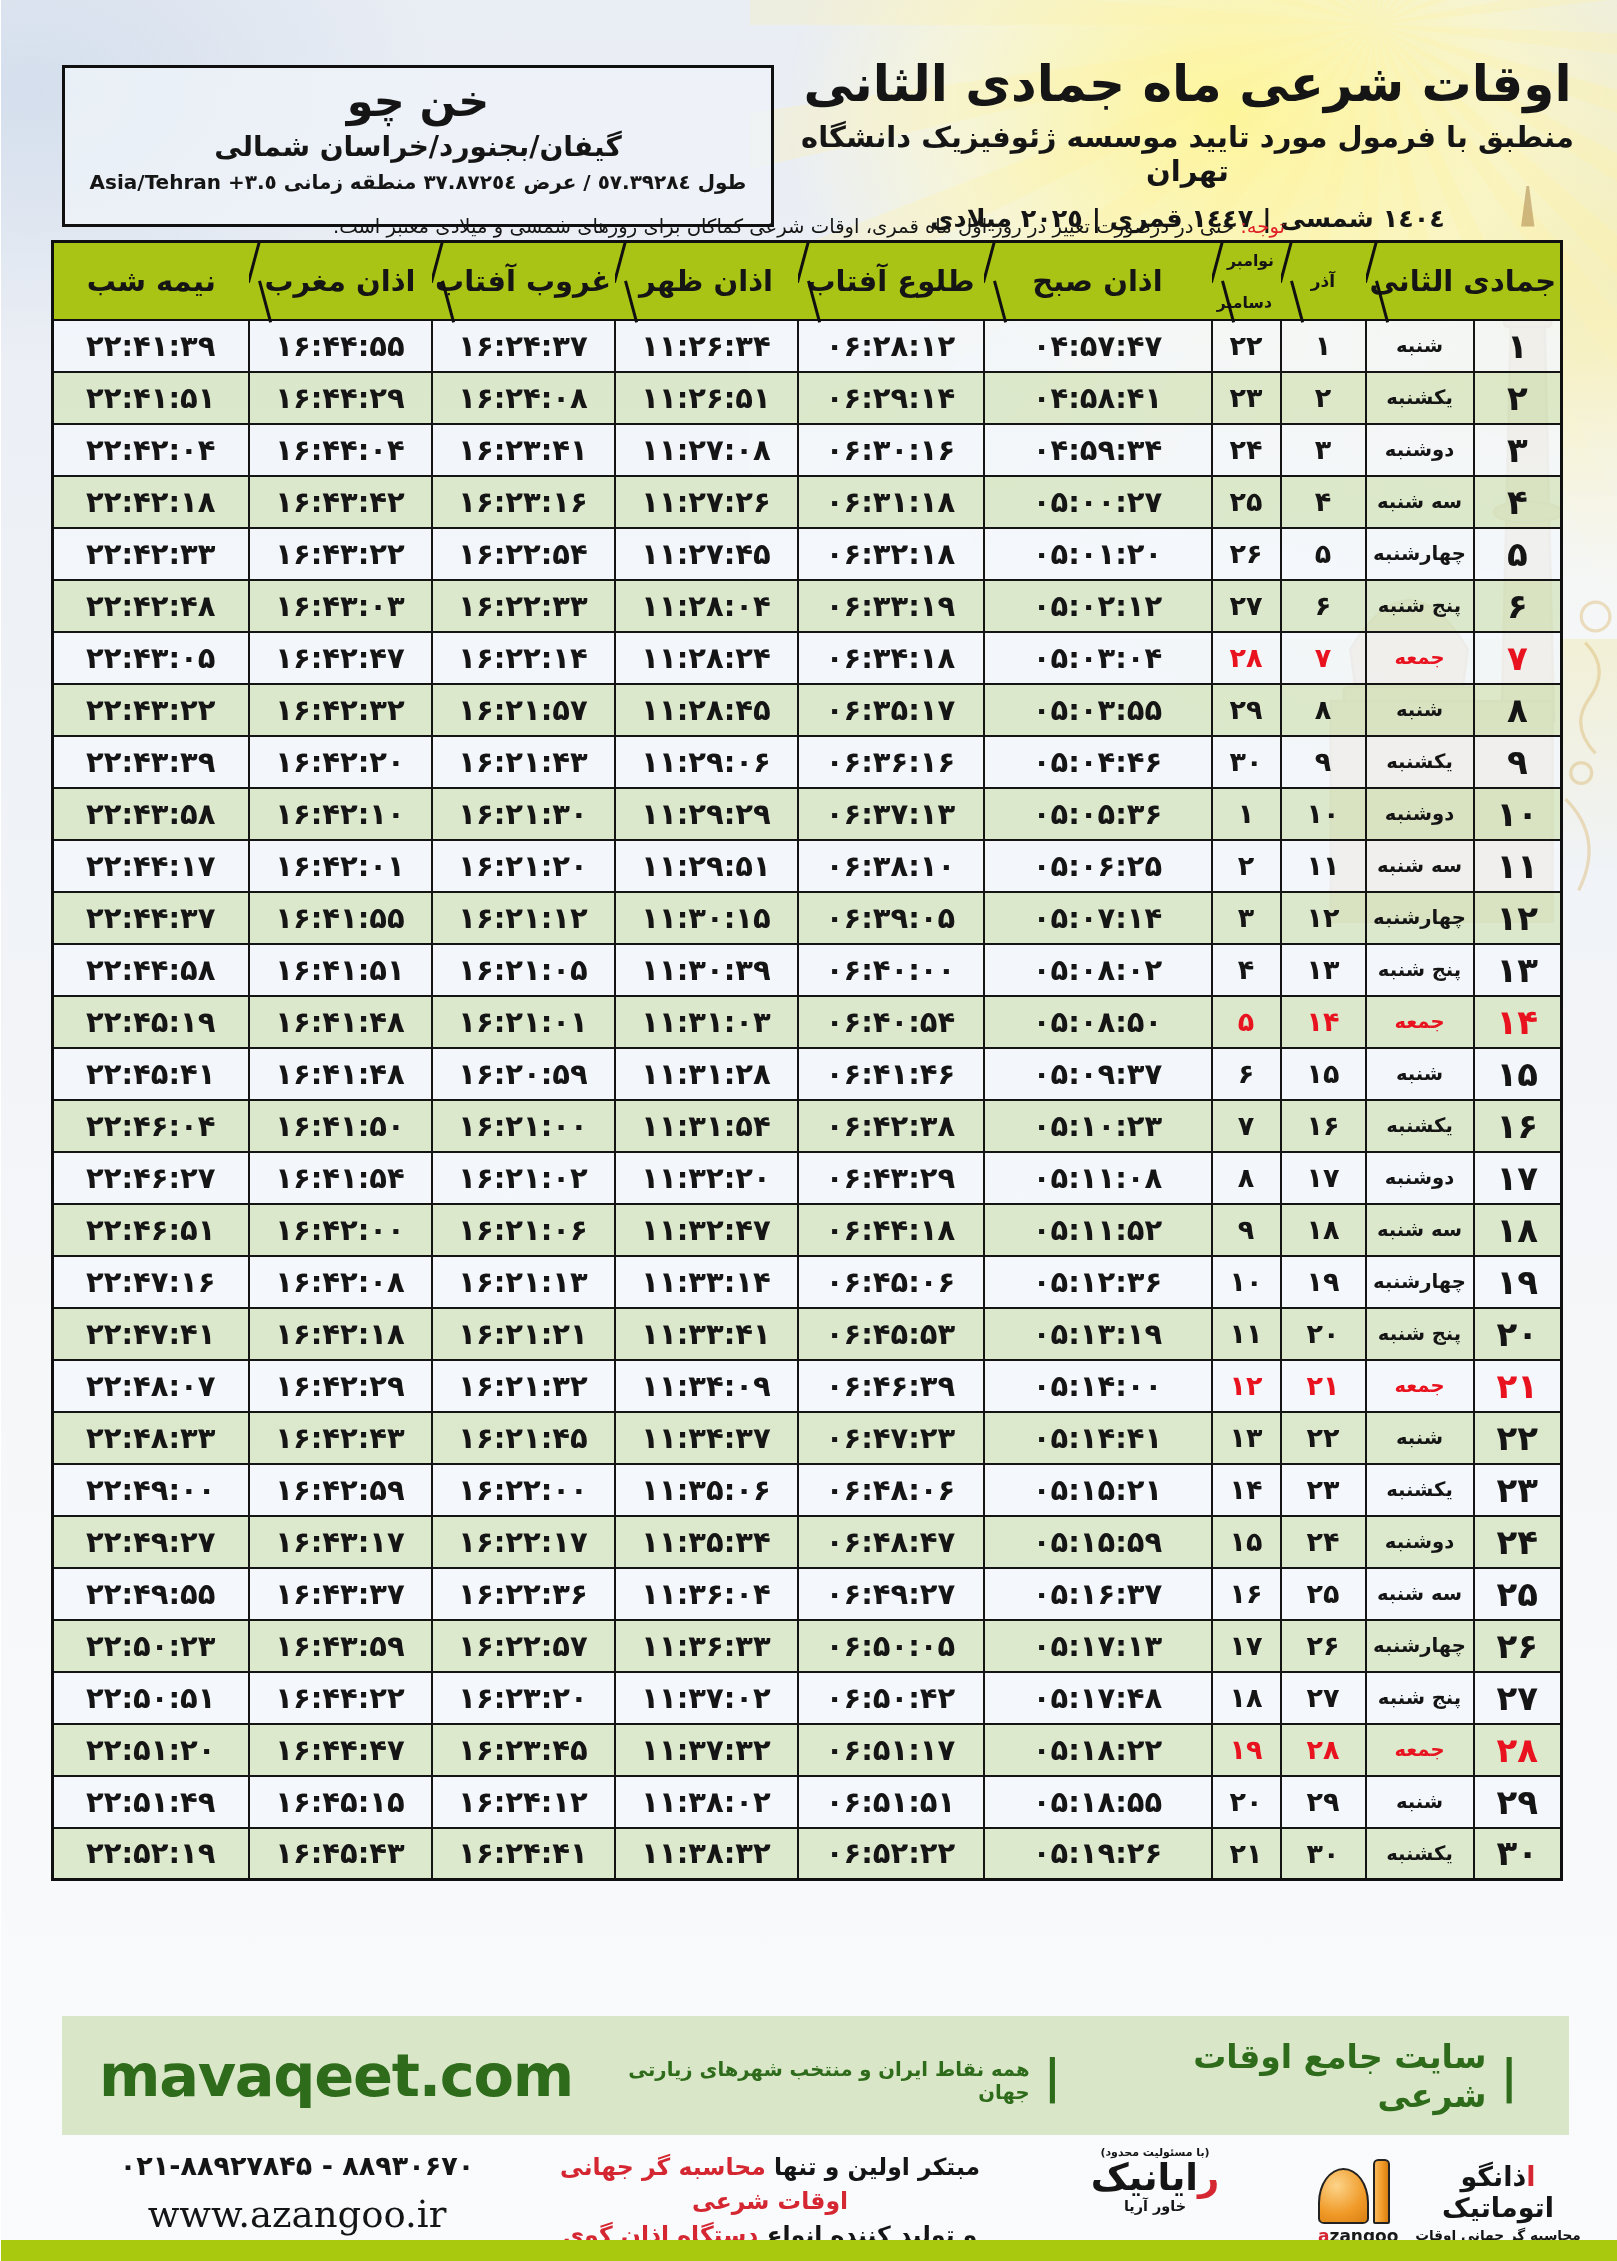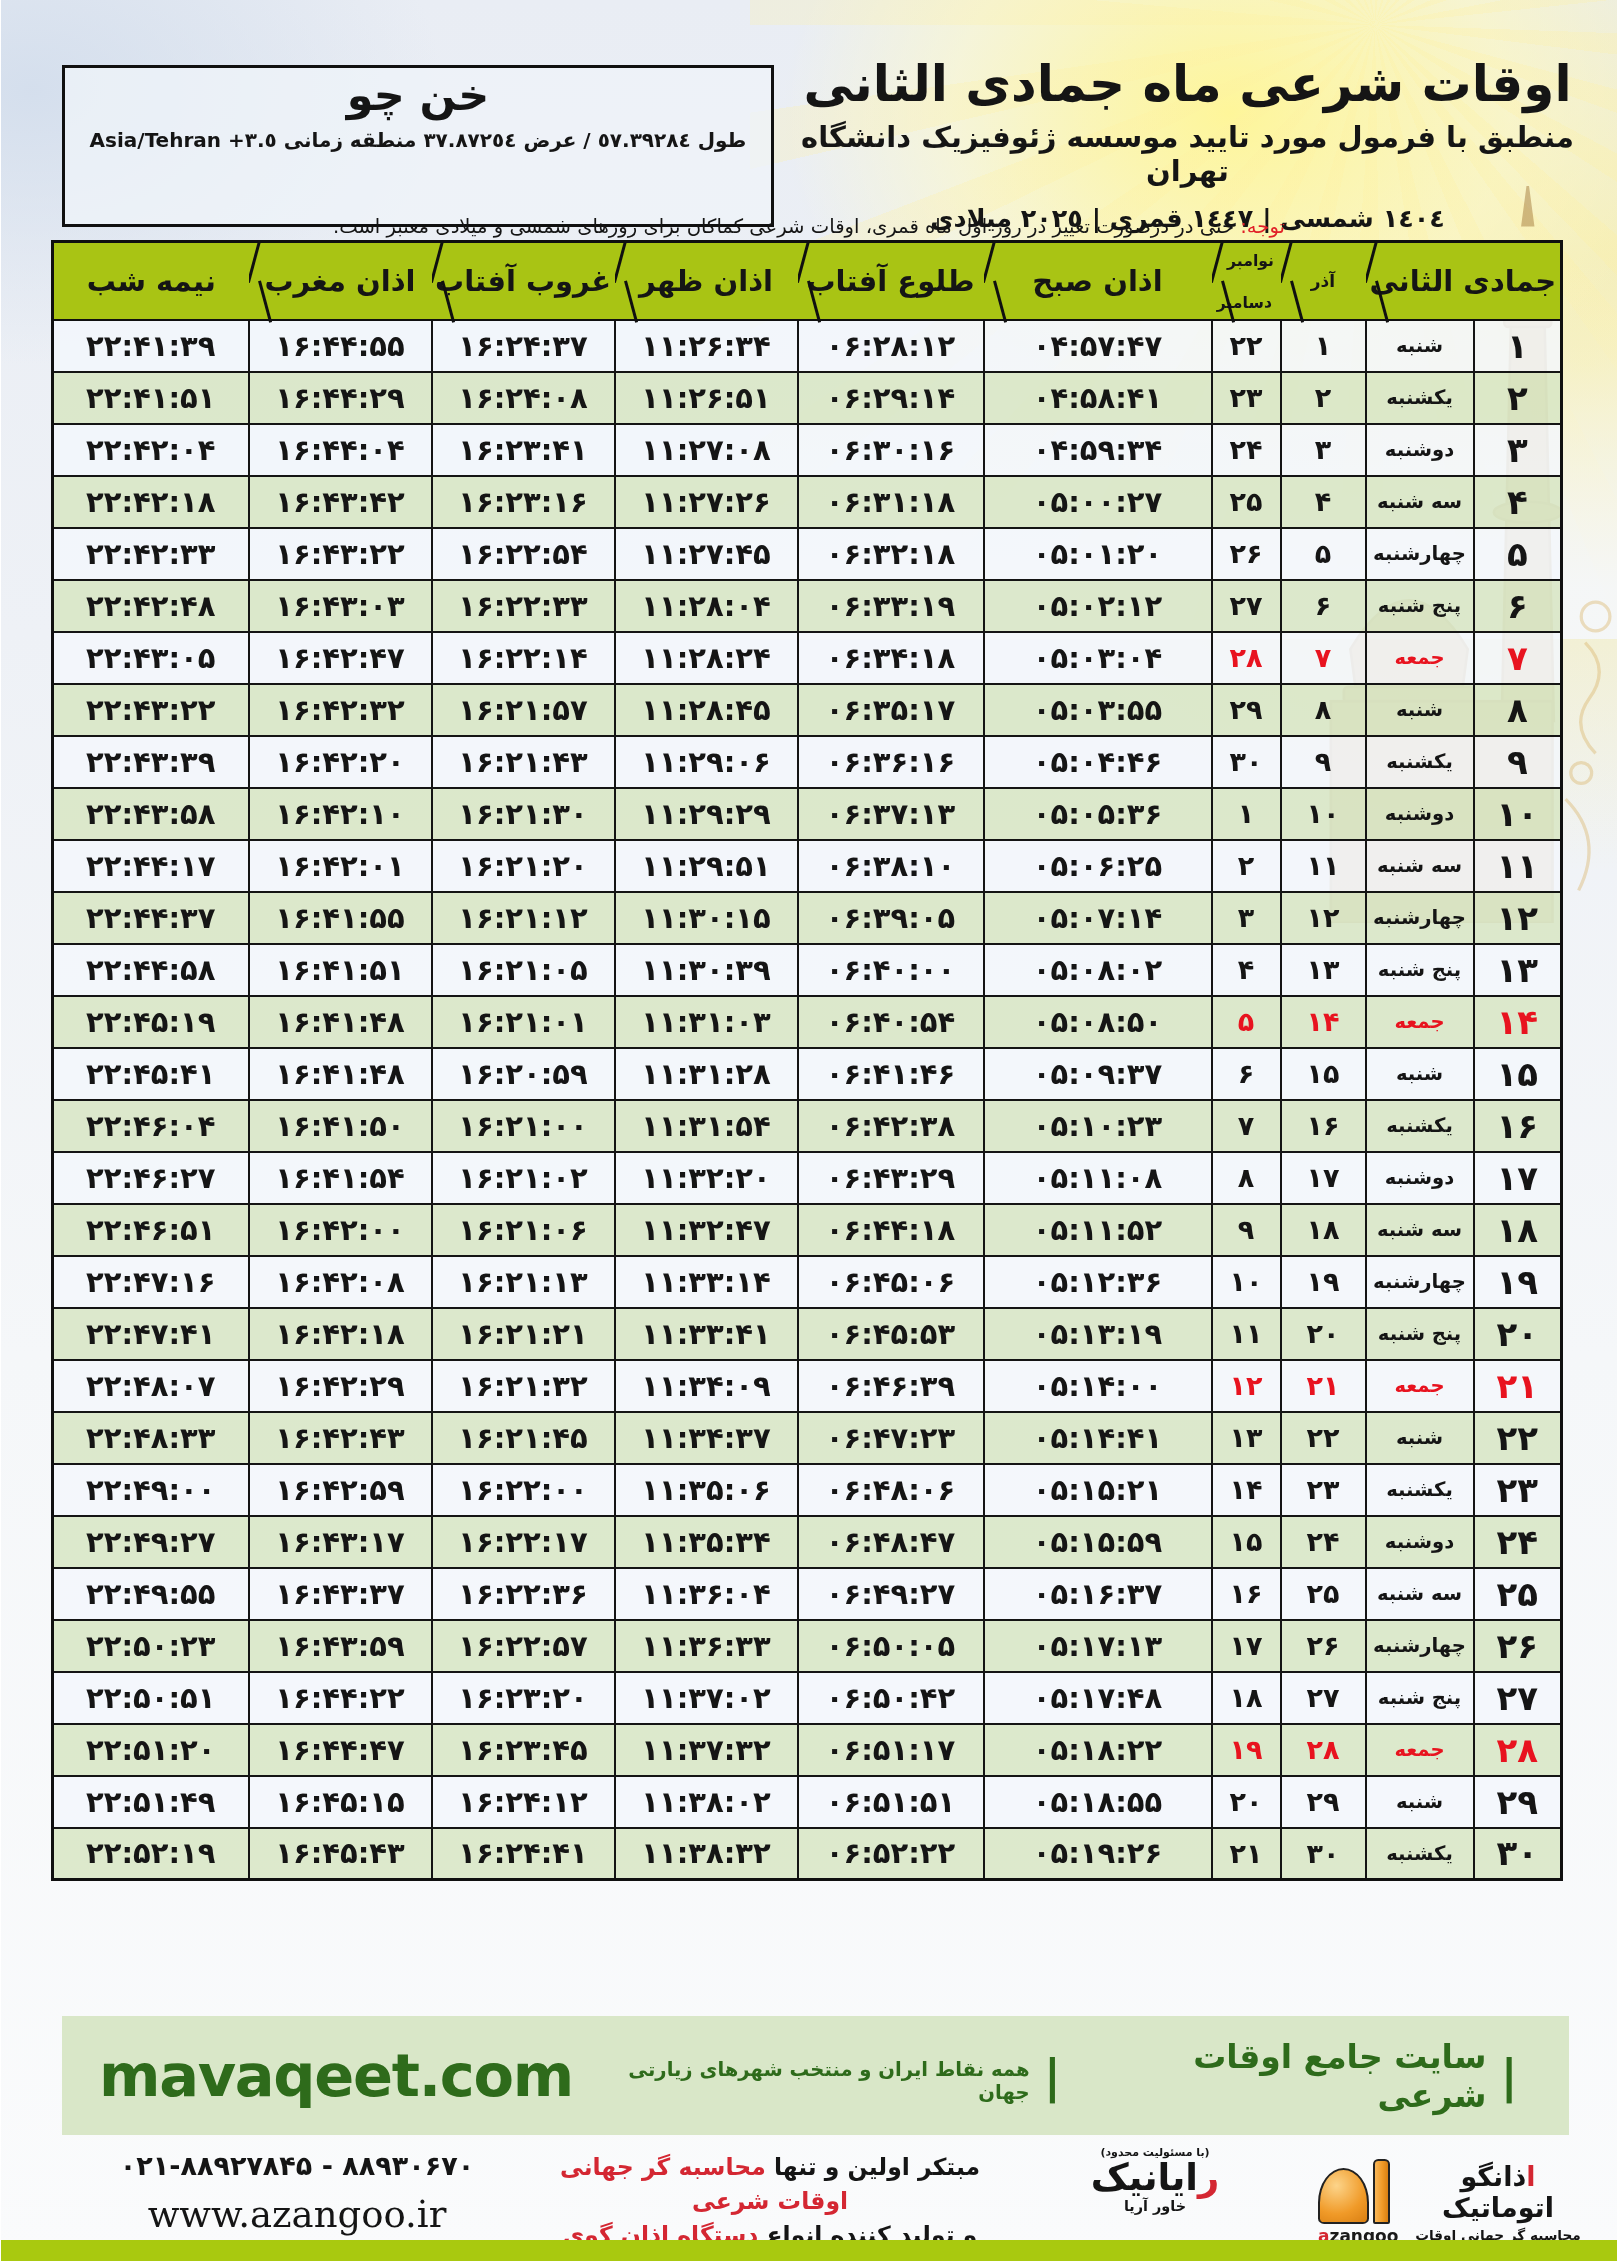--- a/index.html
+++ b/index.html
@@ -18,21 +18,21 @@
   }
   .rays { position:absolute; top:0; left:750px; width:868px; height:620px; z-index:0; opacity:.45;
     background:repeating-conic-gradient(from 140deg at 72% 4%, rgba(255,240,160,.55) 0 5deg, rgba(255,255,255,0) 5deg 13deg);
   }
   .rays-fade { position:absolute; top:0; left:750px; width:868px; height:639px; z-index:0;
     background:linear-gradient(180deg, rgba(238,241,246,0) 40%, rgba(245,247,249,.95) 92%);
   }
   .mosque-wrap { position:absolute; top:147px; right:0; width:307px; height:776px; z-index:0; opacity:.55; }
   
   .loc-box { position:absolute; left:62px; top:65px; width:712px; height:162px; z-index:2;
-    border:3.3px solid #101010; background:rgba(238,243,248,.78); text-align:center; padding-top:1px; }
+    border:3.3px solid #101010; background:rgba(238,243,248,.78); text-align:center; padding-top:7px; }
   .loc-city { font-size:43px; font-weight:bold; line-height:1.25; }
   .loc-region { font-size:28px; font-weight:bold; line-height:1.3; }
   .loc-coords { font-size:20px; font-weight:bold; margin-top:5.2px; }
   .title-wrap { position:absolute; right:36px; top:23.5px; width:789px; z-index:2; text-align:center; }
   .title-main { font-size:50px; font-weight:bold; line-height:1.15;margin-top:32px; }
   .title-sub { font-size:29px; font-weight:bold; margin-top:6.5px; }
   .title-years { font-size:25.4px; font-weight:bold; margin-top:15px; }
   .notice { position:absolute; left:0; top:215px; width:100%; z-index:2; text-align:center;
     font-size:19.6px; font-weight:normal; }
   .notice-label { color:var(--notice-red); }
@@ -121,20 +121,21 @@
       <path d="M420 760 q40 40 6 86 q-30 42 10 84"></path>
       <circle cx="436" cy="720" r="22"></circle>
       <circle cx="414" cy="960" r="16"></circle>
       <path d="M390 1000 q60 60 20 140"></path>
     </g>
   </svg>
 </div>
 
 <div class="loc-box">
   <div class="loc-city">خن چو</div>
+  <div class="loc-region">گیفان/بجنورد/خراسان شمالی</div>
   <div class="loc-coords">
     <span>طول ٥٧.٣٩٢٨٤ / عرض ٣٧.٨٧٢٥٤ منطقه زمانی</span>
     <span dir="ltr">+٣.٥</span>
     <span dir="ltr">Asia/Tehran</span>
   </div>
 </div>
 
 <div class="title-wrap">
   <div class="title-main">اوقات شرعی ماه جمادی الثانی</div>
   <div class="title-sub">منطبق با فرمول مورد تایید موسسه ژئوفیزیک دانشگاه تهران</div>

